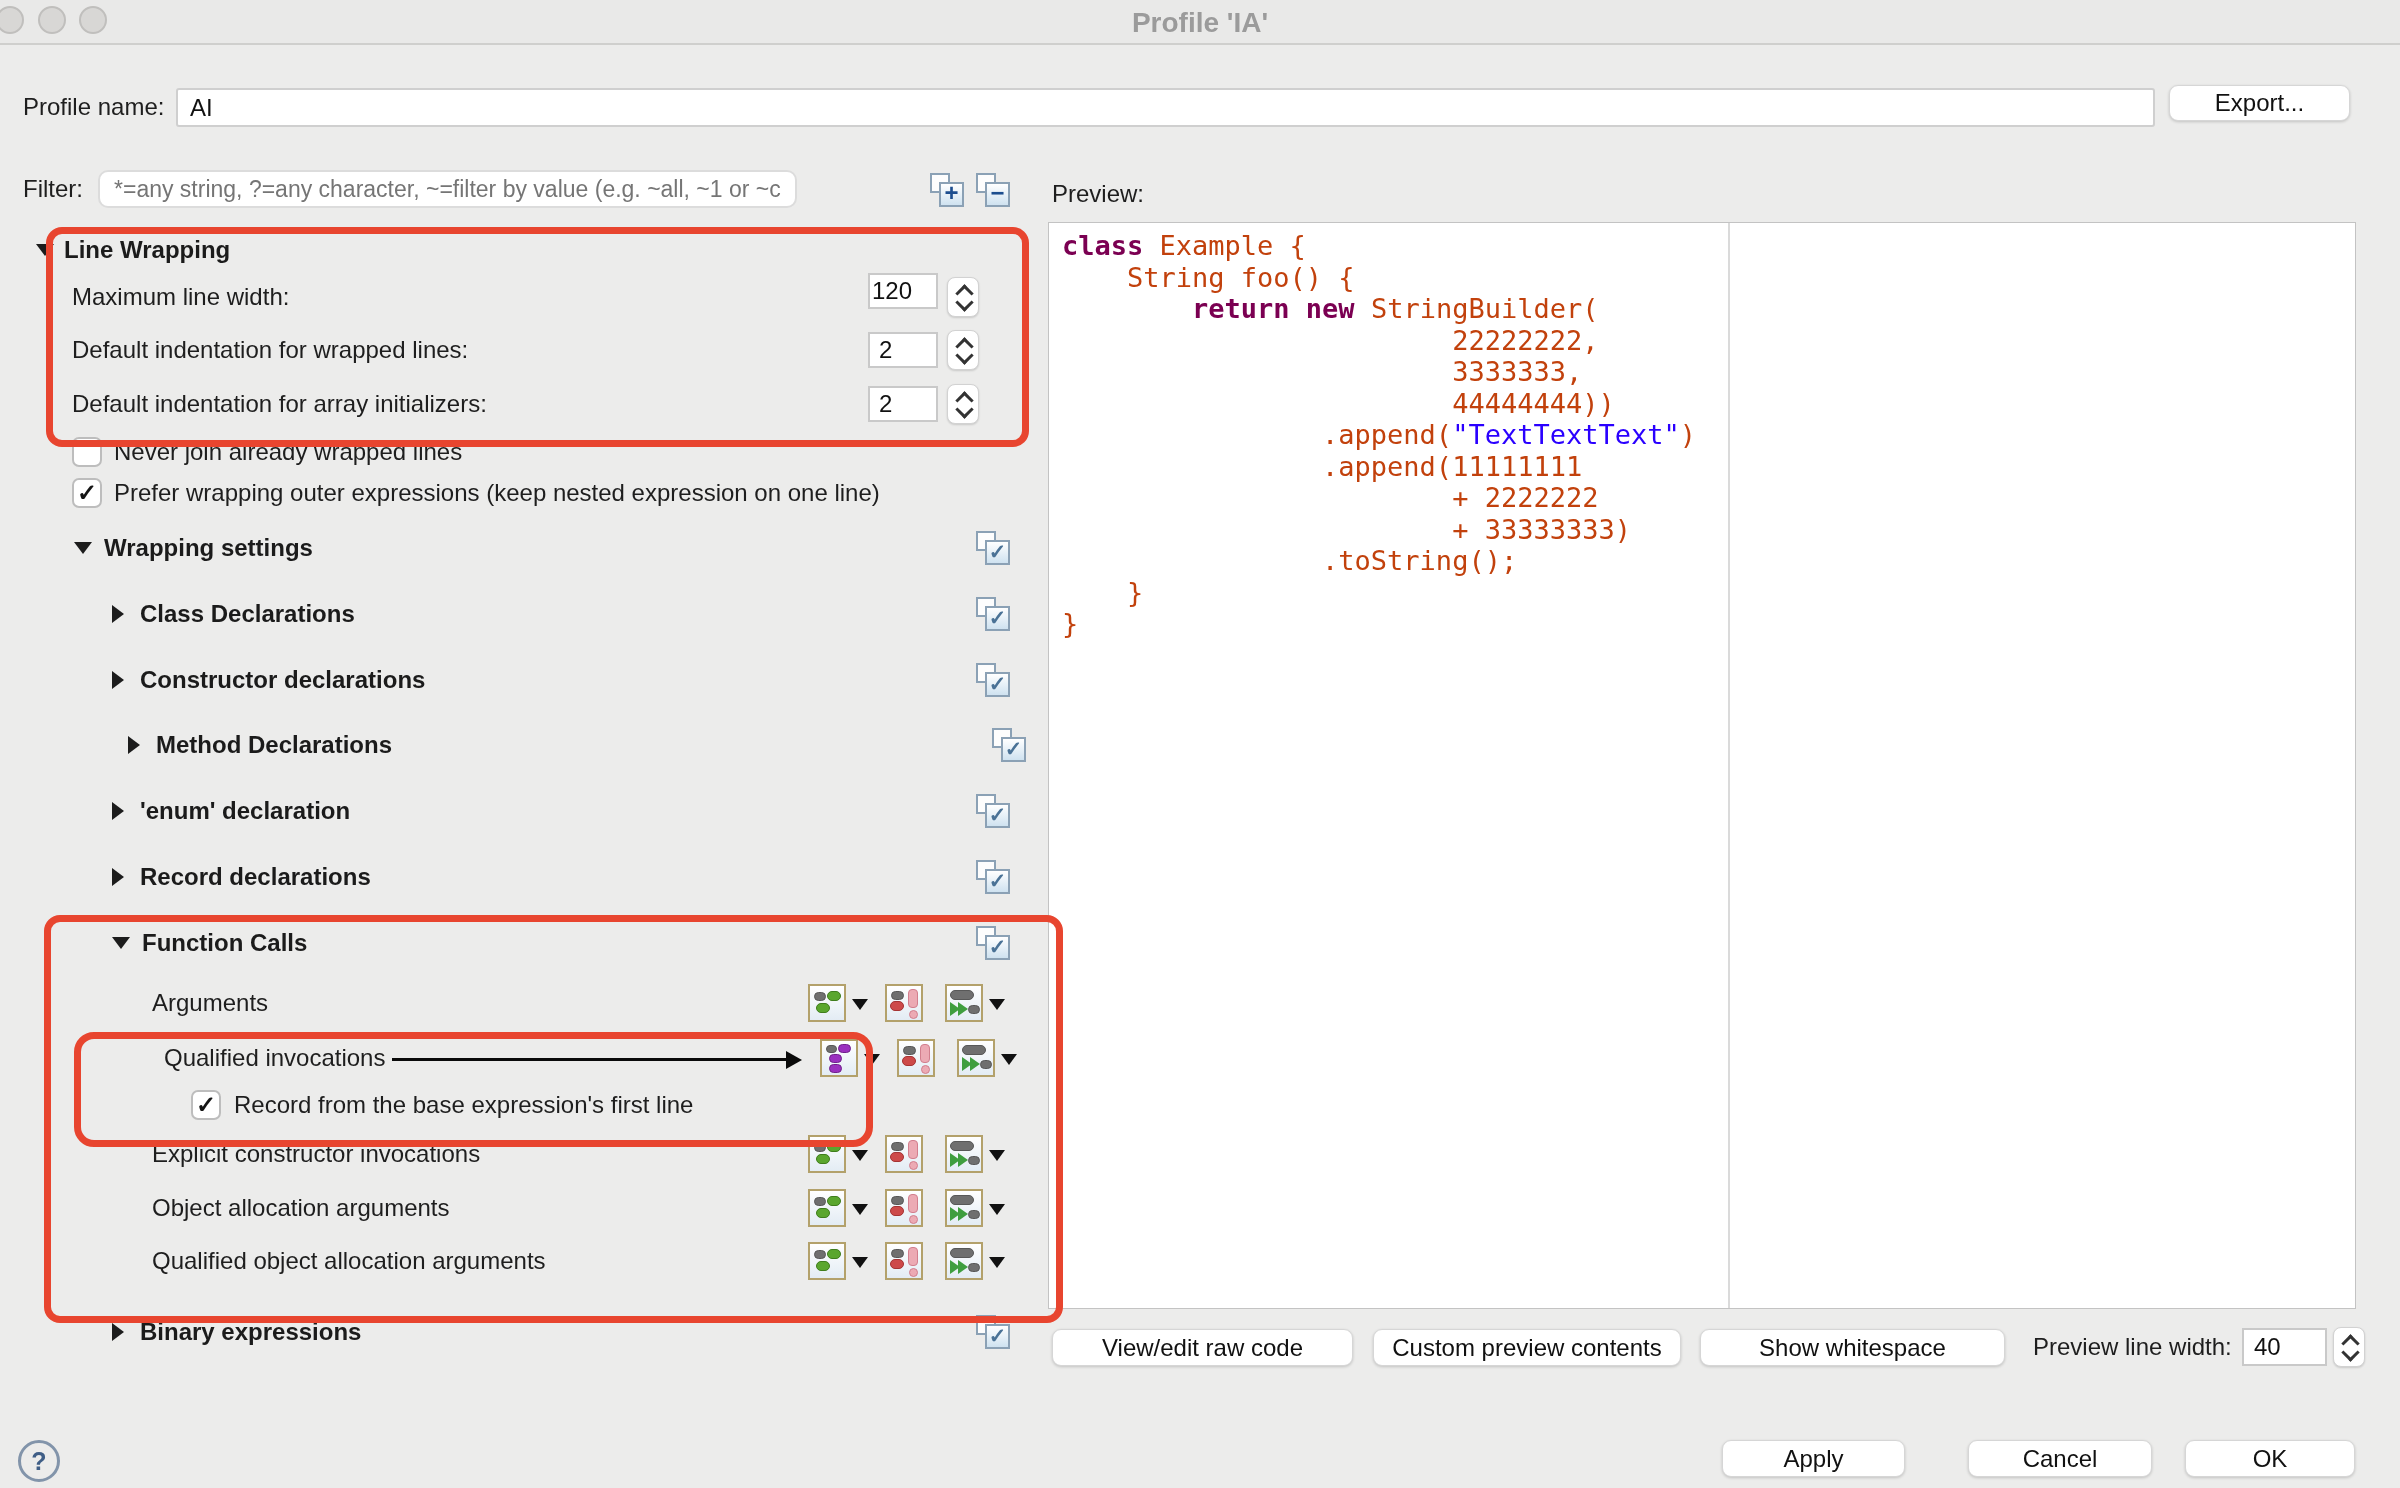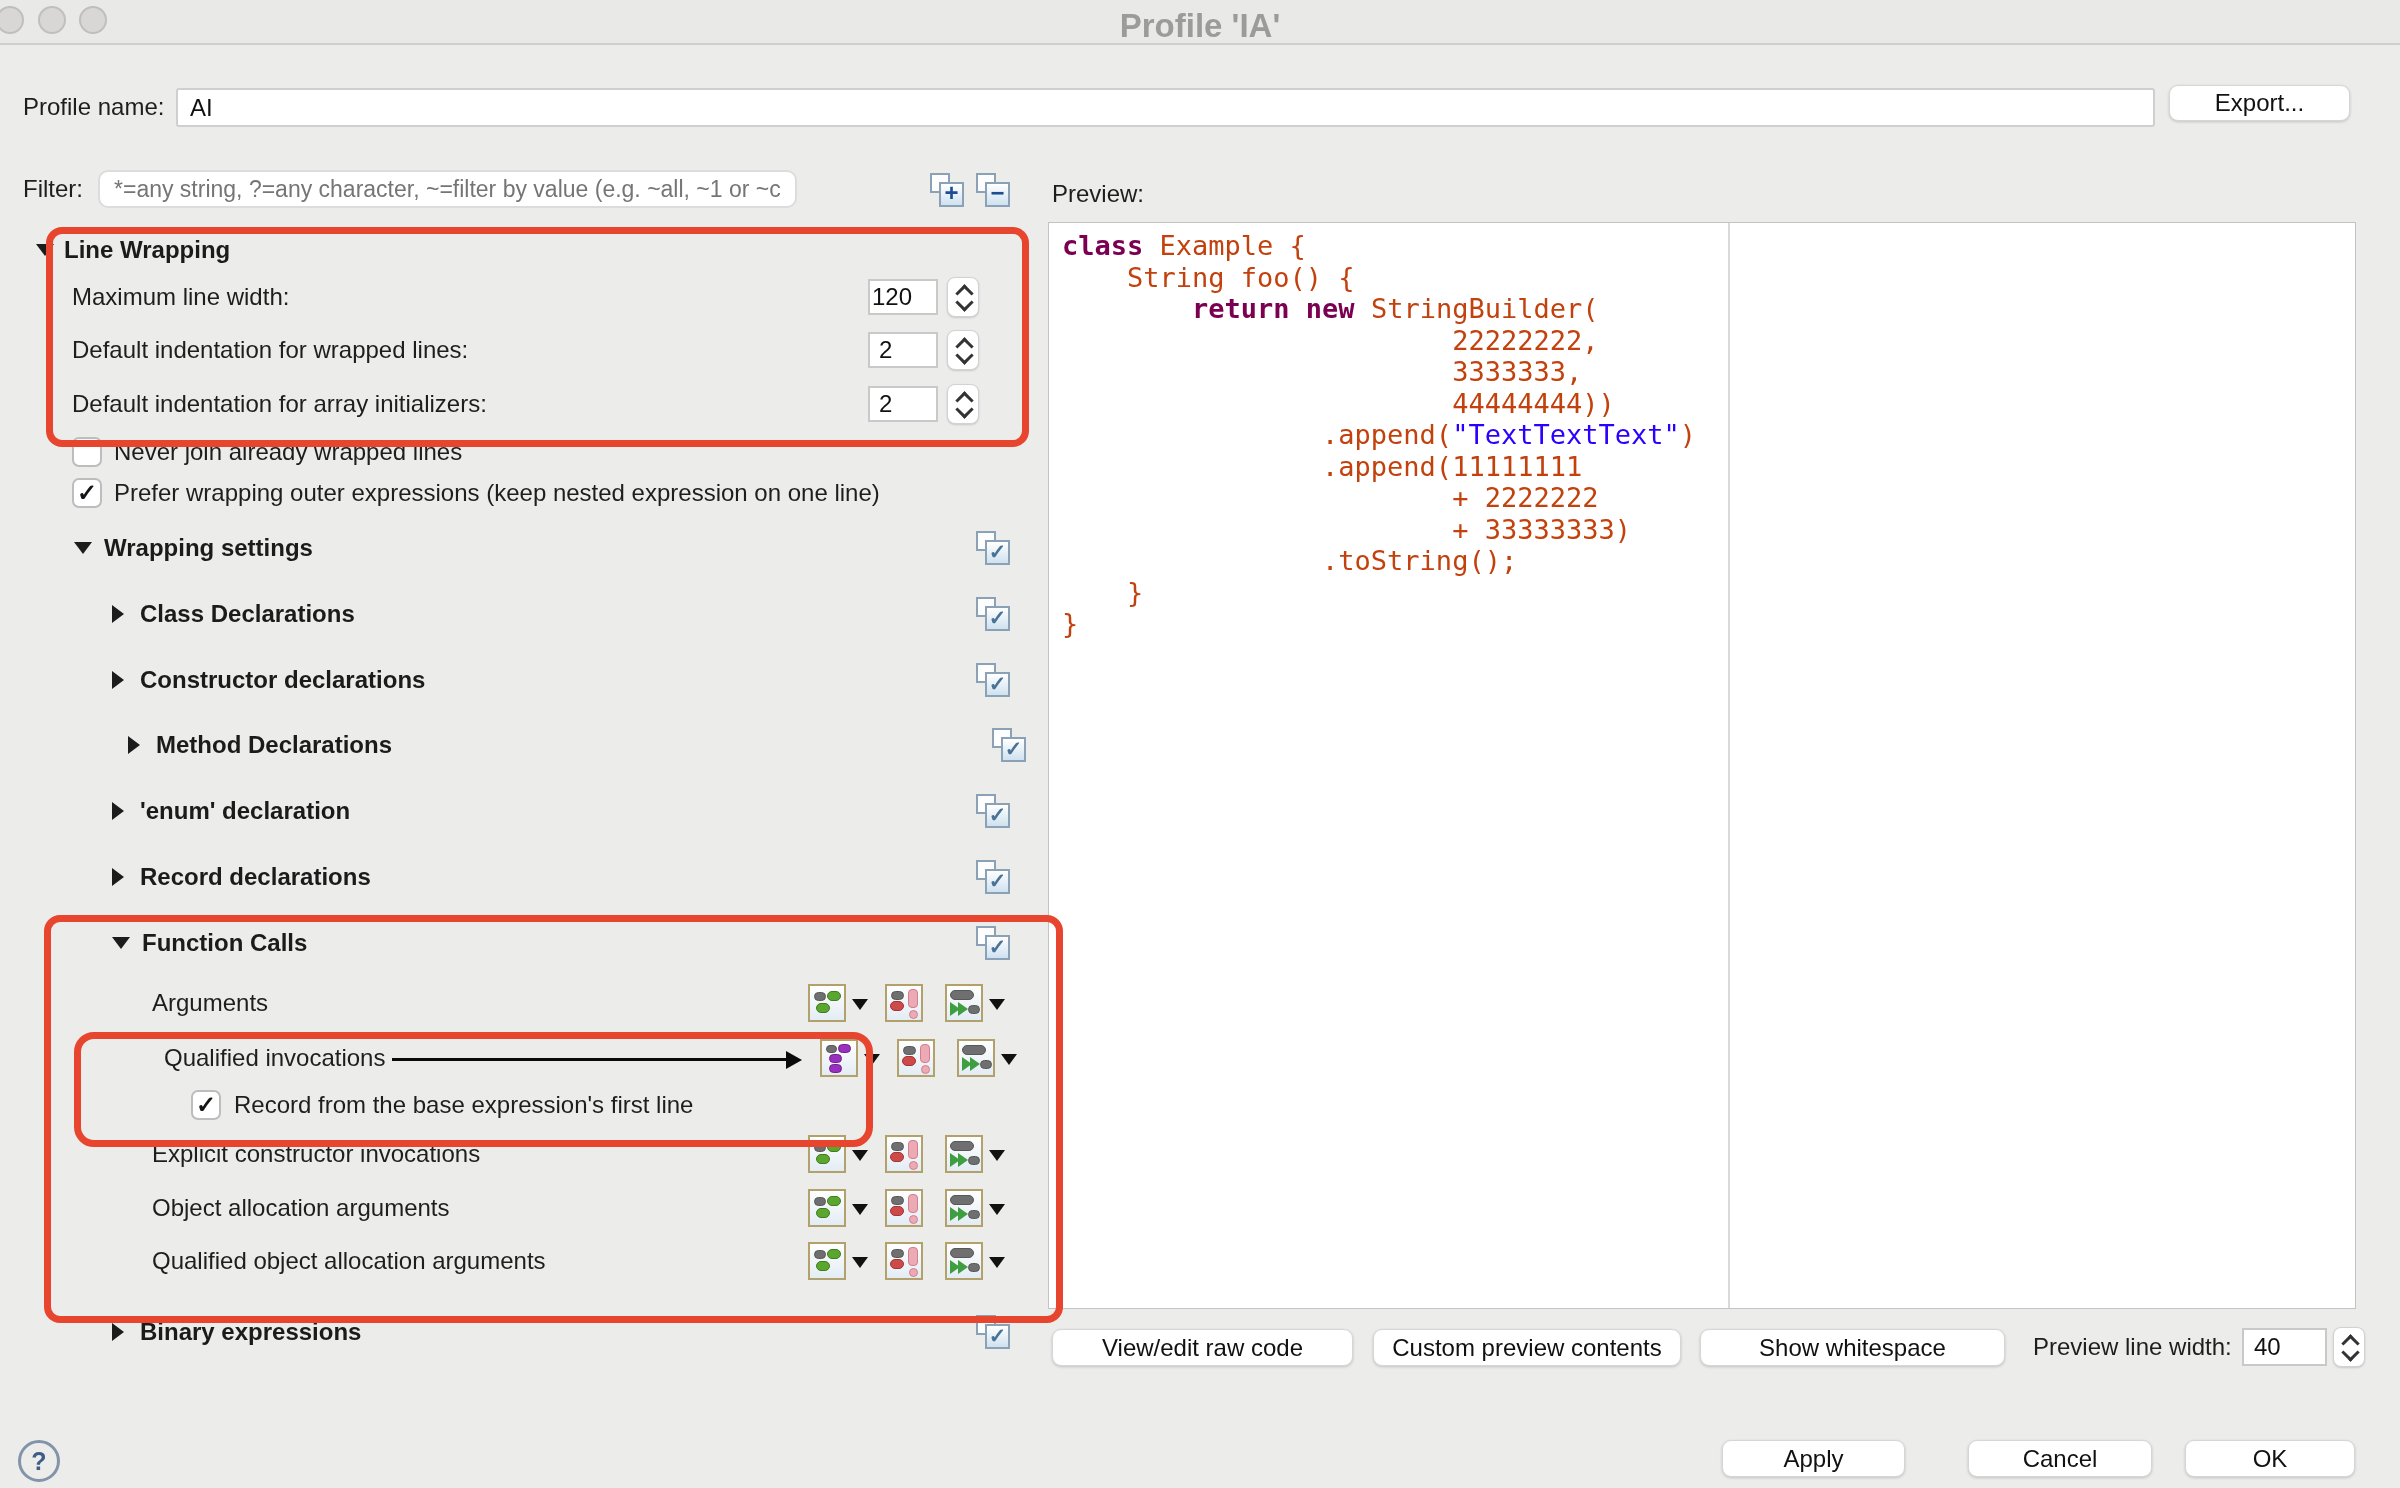--- a/index.html
+++ b/index.html
@@ -2,21 +2,21 @@
 <html><head>
 <meta charset="utf-8">
 <style>
   html,body{margin:0;padding:0;background:#ececeb;}
   body{width:2400px;height:1488px;overflow:hidden;font-family:"Liberation Sans",sans-serif;-webkit-font-smoothing:antialiased;}
   #stage{position:relative;width:2400px;height:1488px;background:#ececeb;}
 
   
   .titlebar{position:absolute;left:0;top:0;width:2400px;height:43px;background:#e9e9e8;border-bottom:2px solid #cfcfcd;}
   .tl{position:absolute;top:6px;width:28px;height:28px;border-radius:50%;background:#d8d7d5;border:2px solid #c0bfbd;box-sizing:border-box;}
-  .win-title{position:absolute;left:0;right:0;top:7px;text-align:center;font-size:33px;font-weight:700;color:#9b9b9b;}
+  .win-title{position:absolute;left:0;right:0;top:7px;text-align:center;font-size:28px;font-weight:700;color:#9b9b9b;}
 
   
   .lbl{font-size:24px;color:#1e1e1e;}
   .row{position:absolute;height:48px;display:flex;align-items:center;}
   .sec-label{font-size:24px;font-weight:700;color:#1b1b1b;}
   .item-label{font-size:24px;color:#1e1e1e;}
   .tri-down{width:0;height:0;border-left:9px solid transparent;border-right:9px solid transparent;border-top:12px solid #1c1c1c;}
   .tri-right{width:0;height:0;border-top:9px solid transparent;border-bottom:9px solid transparent;border-left:12px solid #1c1c1c;}
 
   .text-input{box-sizing:border-box;background:#ffffff;border:2px solid #cfcfcf;font-family:"Liberation Sans",sans-serif;font-size:24px;color:#111;}
@@ -103,21 +103,21 @@
       </div>
   </div>
 
   <div class="row" style="left:0;top:226px;width:1040px;">
     <div class="tri-down" style="margin-left:36px;"></div>
     <span class="sec-label" style="margin-left:10px;">Line Wrapping</span>
   </div>
 
   <div class="row" style="left:0;top:273px;width:1040px;">
     <span class="item-label" style="margin-left:72px;">Maximum line width:</span>
-    <input class="text-input" style="position: absolute; left: 868px; top: 6px; width: 70px; height: 36px; border-color: rgb(201, 201, 201);" value="120">
+    <input class="text-input" style="position: absolute; left: 868px; top: 0; width: 70px; height: 36px; border-color: rgb(201, 201, 201);" value="120">
     <div class="stepper" style="left:947px;top:4px;">
         <span class="chev up"></span>
         <span class="chev down"></span>
       </div>
   </div>
 
   <div class="row" style="left:0;top:326px;width:1040px;">
     <span class="item-label" style="margin-left:72px;">Default indentation for wrapped lines:</span>
     <input class="text-input" style="position: absolute; left: 868px; top: 6px; width: 70px; height: 36px; padding-left: 9px; border-color: rgb(201, 201, 201);" value="2">
     <div class="stepper" style="left:947px;top:4px;">

